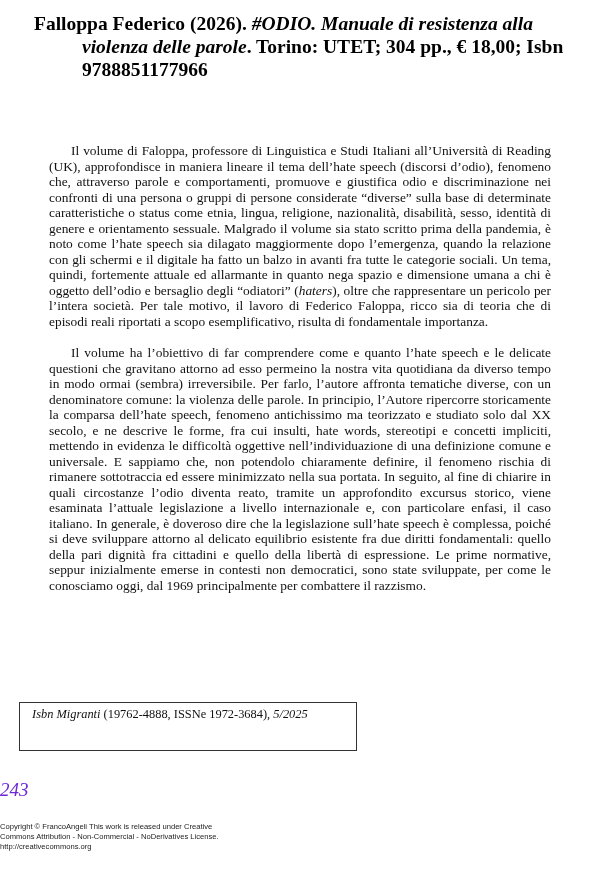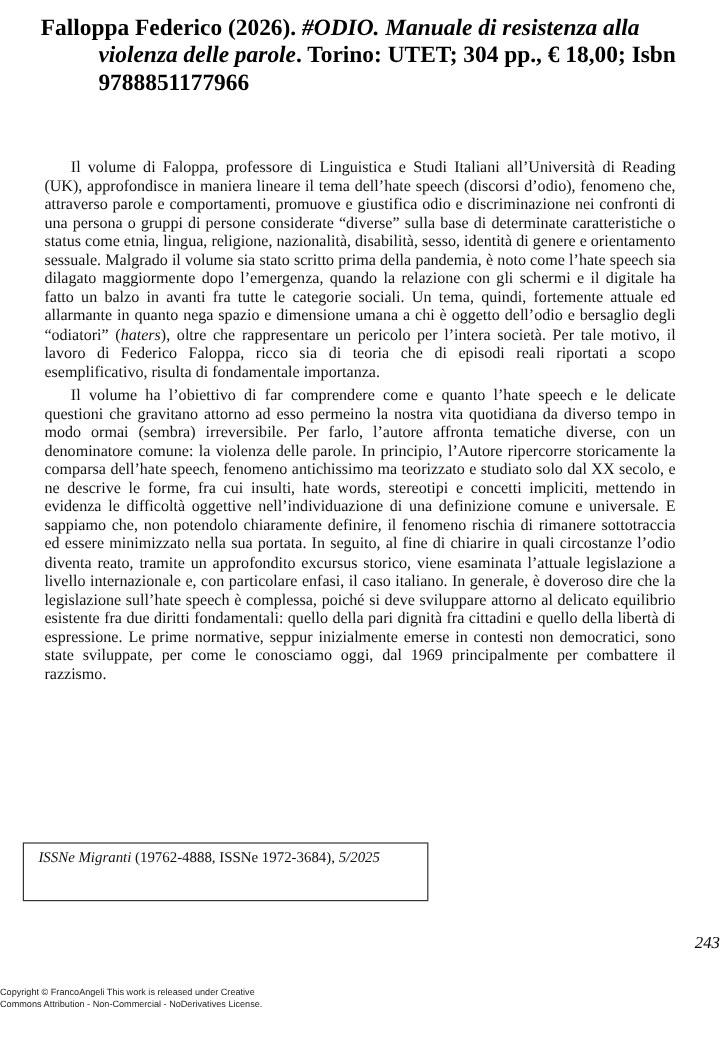--- a/index.html
+++ b/index.html
@@ -8,52 +8,53 @@
     position: absolute; left: 34px; top: 12px; width: 520px;
     font-family: "Liberation Serif", serif; font-weight: bold; font-size: 19.5px;
     line-height: 23px; padding-left: 48px; text-indent: -48px; color: #000;
   }
   .header .it { font-style: italic; font-weight: bold; }
   .body-text {
     position: absolute; left: 33px; top: 127px; width: 534px;
     font-family: "Liberation Serif", serif; font-size: 13.4px; line-height: 15.5px;
     text-align: justify; color: #111;
   }
-  .body-text p { margin: 4px; text-indent: 22px; }
+  .body-text p { margin: 16px; text-indent: 22px; }
   .body-text .it { font-style: italic; }
   .citation-box {
     position: absolute; left: 19px; top: 702px; width: 338px; height: 49px;
     border: 1.5px solid #333; box-sizing: border-box; padding: 4px 0 0 12px;
     font-family: "Liberation Serif", serif; font-size: 12.4px; line-height: 15px; color: #111;
   }
   .citation-box .it { font-style: italic; }
   .page-number {
-    position: absolute; left: 0; width: 600px; top: 779px; text-align: right;
-    font-family: "Liberation Serif", serif; font-style: italic; font-size: 14px; color: #000000;
+    position: absolute; left: 0; width: 600px; top: 779px; text-align: left;
+    font-family: "Liberation Serif", serif; font-style: italic; font-size: 19px; color: #6d28d9;
   }
   .copyright {
     position: absolute; left: 0; width: 600px; top: 822px; 
     font-family: "Liberation Sans", sans-serif; font-size: 7.6px; line-height: 10px; color: #222;
   }
 </style>
 </head>
 <body>
 
 <div class="header">
   <span>Falloppa Federico (2026).</span>
   <span class="it">#ODIO. Manuale di resistenza alla violenza delle parole</span><span>. Torino: UTET; 304 pp., € 18,00; Isbn 9788851177966</span>
 </div>
 
 <div class="body-text">
   <p><span>Il volume di Faloppa, professore di Linguistica e Studi Italiani all’Università di Reading (UK), approfondisce in maniera lineare il tema dell’hate speech (discorsi d’odio), fenomeno che, attraverso parole e comportamenti, promuove e giustifica odio e discriminazione nei confronti di una persona o gruppi di persone considerate “diverse” sulla base di determinate caratteristiche o status come etnia, lingua, religione, nazionalità, disabilità, sesso, identità di genere e orientamento sessuale. Malgrado il volume sia stato scritto prima della pandemia, è noto come l’hate speech sia dilagato maggiormente dopo l’emergenza, quando la relazione con gli schermi e il digitale ha fatto un balzo in avanti fra tutte le categorie sociali. Un tema, quindi, fortemente attuale ed allarmante in quanto nega spazio e dimensione umana a chi è oggetto dell’odio e bersaglio degli “odiatori” (</span><span class="it">haters</span><span>), oltre che rappresentare un pericolo per l’intera società. Per tale motivo, il lavoro di Federico Faloppa, ricco sia di teoria che di episodi reali riportati a scopo esemplificativo, risulta di fondamentale importanza.</span></p>
   <p>Il volume ha l’obiettivo di far comprendere come e quanto l’hate speech e le delicate questioni che gravitano attorno ad esso permeino la nostra vita quotidiana da diverso tempo in modo ormai (sembra) irreversibile. Per farlo, l’autore affronta tematiche diverse, con un denominatore comune: la violenza delle parole. In principio, l’Autore ripercorre storicamente la comparsa dell’hate speech, fenomeno antichissimo ma teorizzato e studiato solo dal XX secolo, e ne descrive le forme, fra cui insulti, hate words, stereotipi e concetti impliciti, mettendo in evidenza le difficoltà oggettive nell’individuazione di una definizione comune e universale. E sappiamo che, non potendolo chiaramente definire, il fenomeno rischia di rimanere sottotraccia ed essere minimizzato nella sua portata. In seguito, al fine di chiarire in quali circostanze l’odio diventa reato, tramite un approfondito excursus storico, viene esaminata l’attuale legislazione a livello internazionale e, con particolare enfasi, il caso italiano. In generale, è doveroso dire che la legislazione sull’hate speech è complessa, poiché si deve sviluppare attorno al delicato equilibrio esistente fra due diritti fondamentali: quello della pari dignità fra cittadini e quello della libertà di espressione. Le prime normative, seppur inizialmente emerse in contesti non democratici, sono state sviluppate, per come le conosciamo oggi, dal 1969 principalmente per combattere il razzismo.</p>
 </div>
 
 <div class="citation-box">
-  <div><span class="it">ISSNe Migranti</span><span> (19762-4888, ISSNe 1972-3684), </span><span class="it">5/2025</span></div>
+  <div><span class="it">Isbn Migranti</span><span> (19762-4888, ISSNe 1972-3684), </span><span class="it">5/2025</span></div>
 </div>
 
 <div class="page-number">243</div>
 
 <div class="copyright">
   <div>Copyright © FrancoAngeli This work is released under Creative</div>
   <div>Commons Attribution - Non-Commercial - NoDerivatives License.</div>
+  <div>http://creativecommons.org</div>
 </div>
 
 </body></html>

